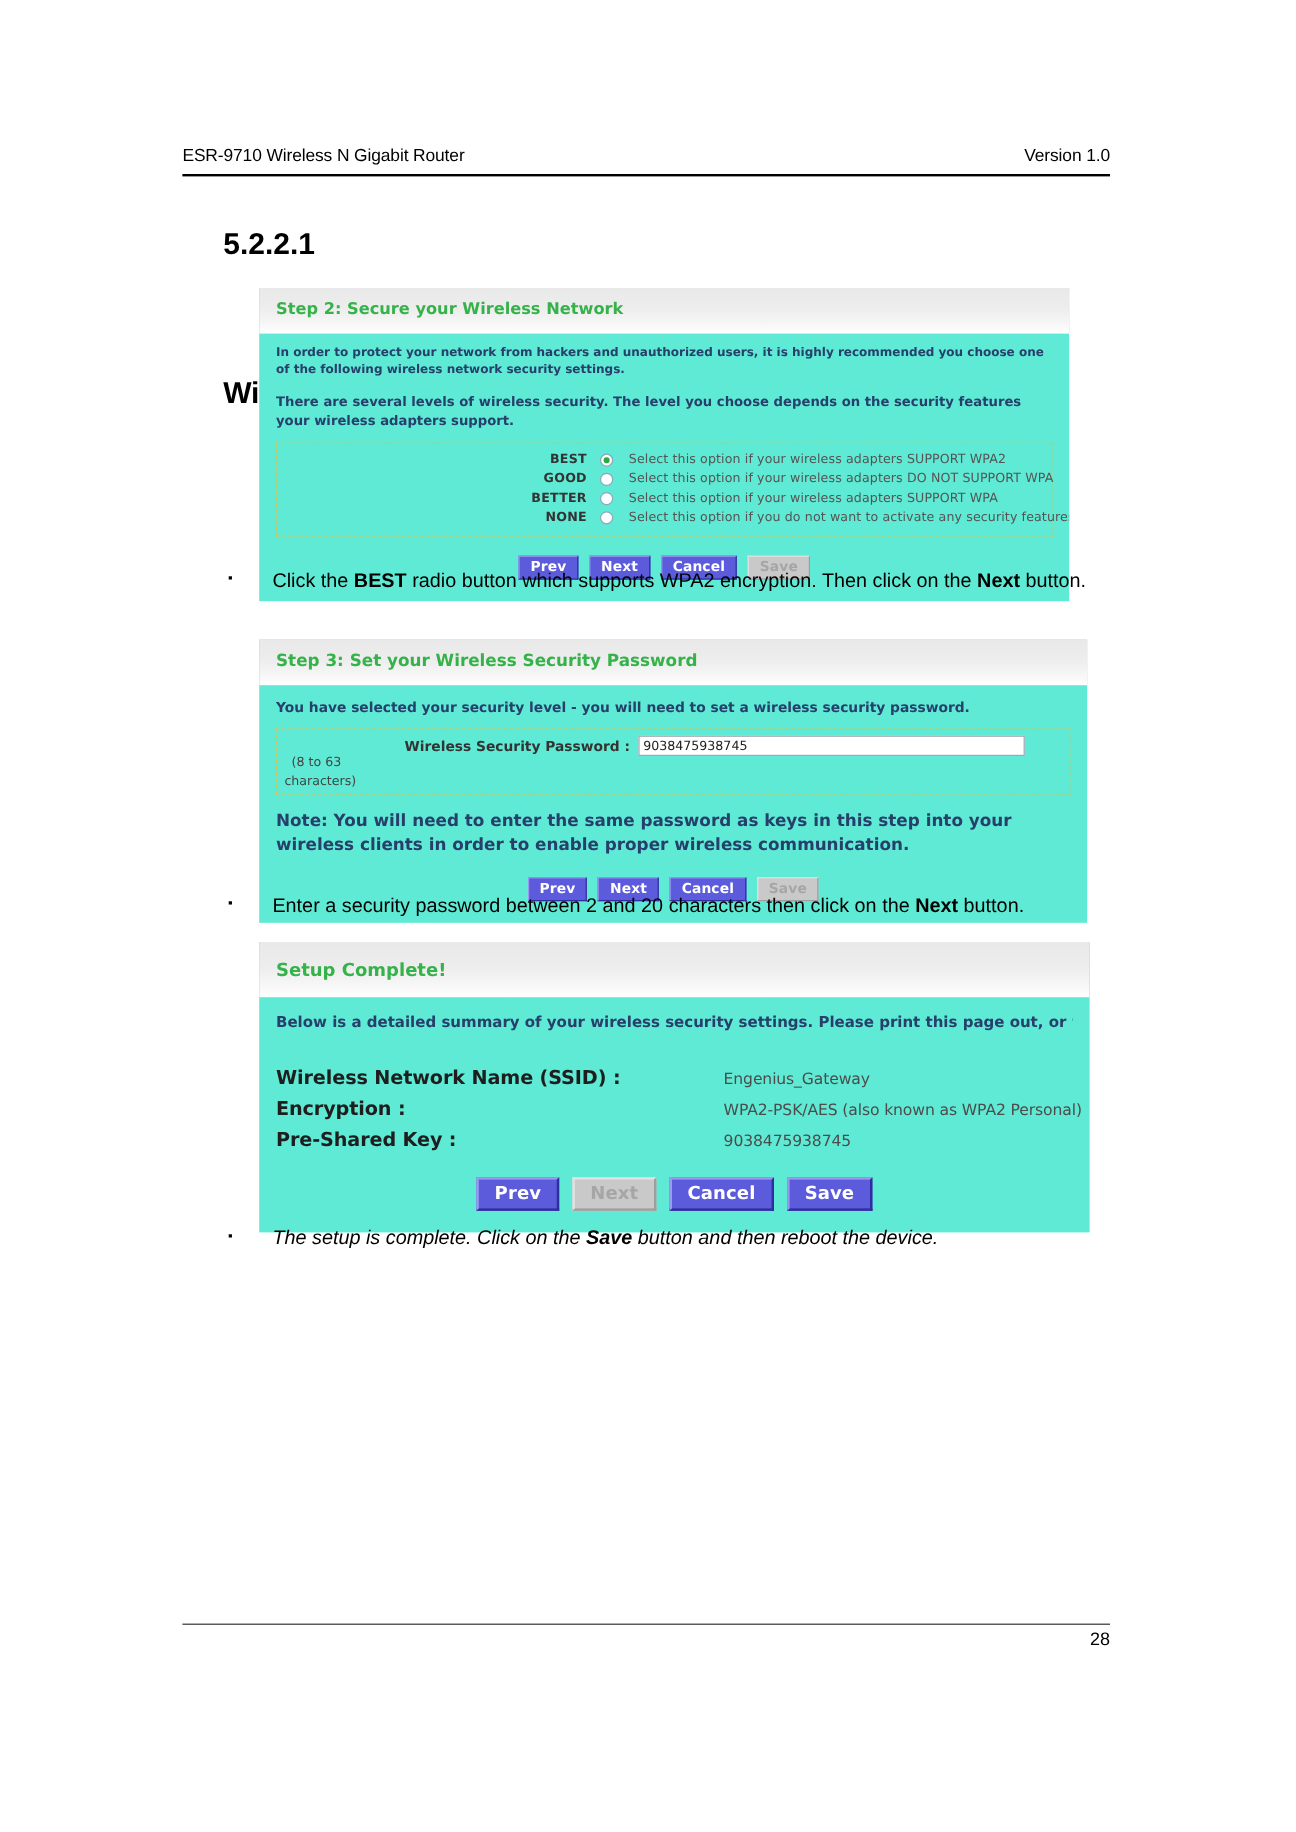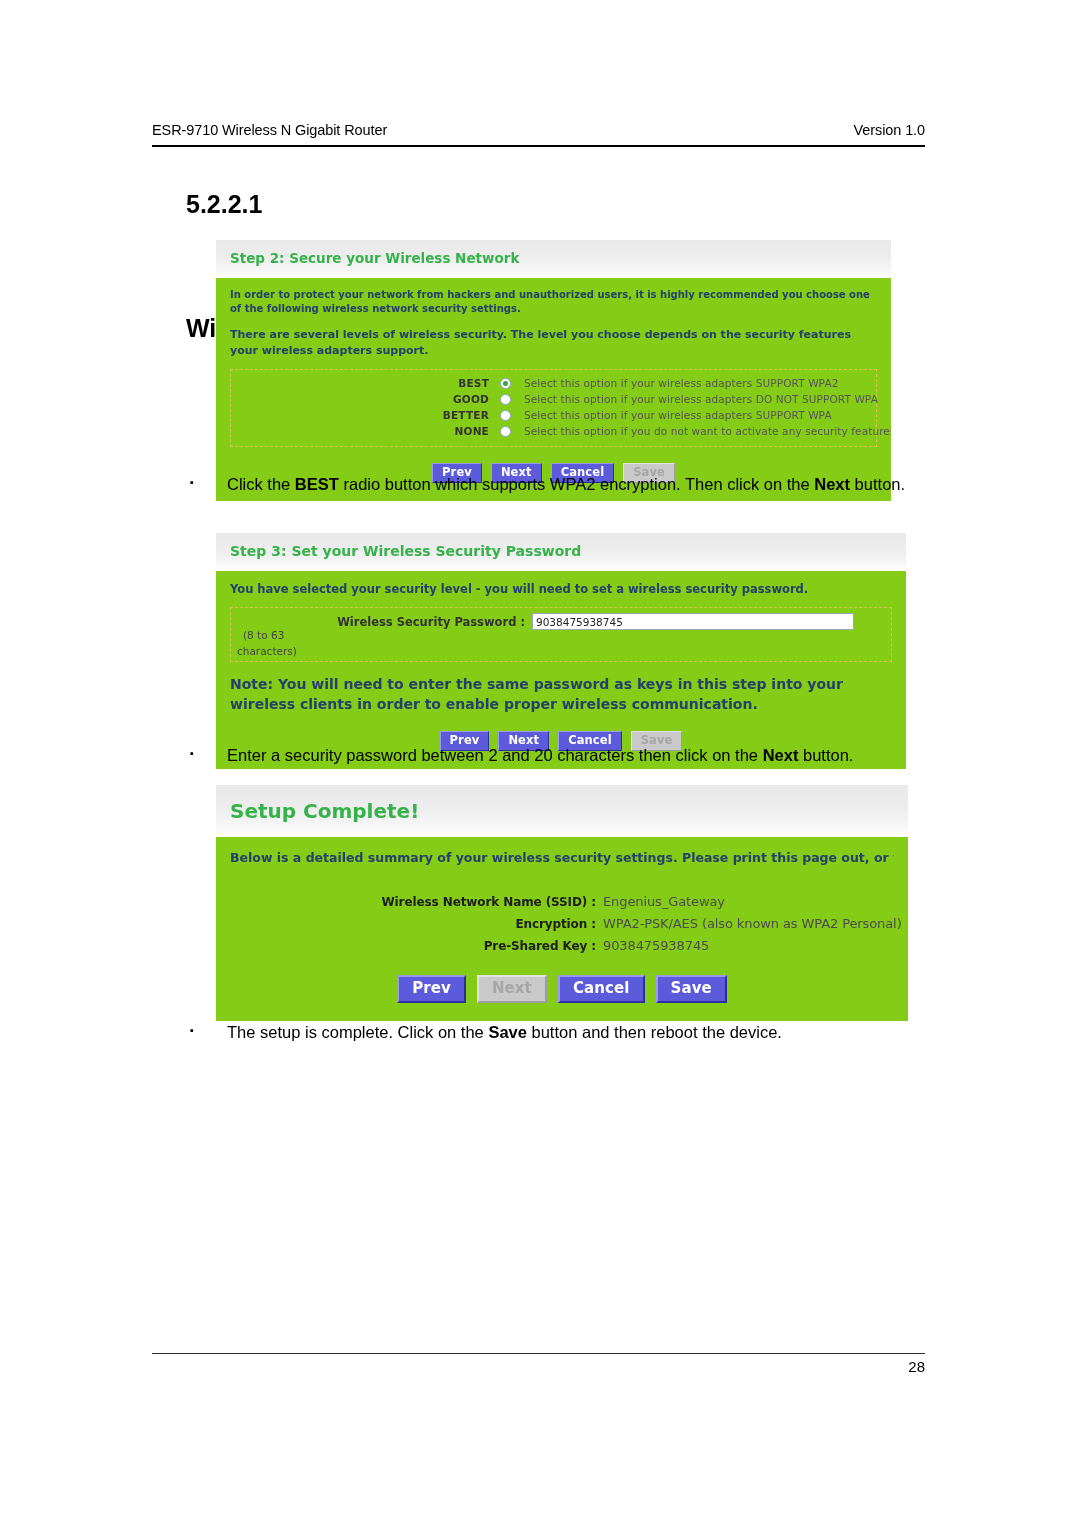--- a/index.html
+++ b/index.html
@@ -62,21 +62,21 @@
   }
   .section-heading .sec-num {
     width: 124px;
     flex: 0 0 124px;
   }
   .section-heading .sec-title { letter-spacing: -0.2px; }
 
   
   .panel {
     position: absolute;
-    background: #84cc16;
+    background: #5eead4;
     overflow: hidden;
     font-family: "DejaVu Sans", sans-serif;
   }
   .panel-head {
     background: linear-gradient(180deg, #e9e9e9 0%, #ededed 45%, #f7f7f7 80%, #ffffff 100%);
     color: #36b24a;
     font-weight: bold;
     padding: 10px 14px 12px 14px;
   }
   .panel-body {
@@ -215,25 +215,24 @@
 
   
   .summary-row {
     display: flex;
     align-items: baseline;
     padding: 3.5px 0;
   }
   .summary-label {
     width: 366px;
     flex: 0 0 366px;
-    text-align: right;
     padding-right: 7px;
     font-weight: bold;
     color: #1e1e1e;
-    font-size: 12px;
+    font-size: 16px;
     letter-spacing: -0.1px;
   }
   .summary-value {
     color: #4c4c4c;
     font-size: 13px;
     white-space: nowrap;
     letter-spacing: -0.1px;
   }
 
   
@@ -364,21 +363,21 @@
   </div>
 
   <div class="bullet" style="left:190px; top:743px; width:738px;">
     <span class="bullet-mark">▪</span>
     <span class="bullet-text" style="text-align:left;">
       <span>Enter a security password between 2 and 20 characters then click on the </span><b>Next</b><span> button.</span>
     </span>
   </div>
 
   <div class="panel" style="left:216px; top:785px; width:692px; font-size:12px;">
-    <div class="panel-head" style="font-size:20px; padding:14px 14px 14px 14px;">Setup Complete!</div>
+    <div class="panel-head" style="font-size:15px; padding:14px 14px 14px 14px;">Setup Complete!</div>
     <div class="panel-body" style="padding-top:12px;">
       <div class="panel-text" style="font-size:12.5px; white-space:nowrap; overflow:hidden;">Below is a detailed summary of your wireless security settings. Please print this page out, or write the inform can configure the correct settings on your wireless client adapters.</div>
 
       <div style="margin-top:24px;">
         <div class="summary-row">
           <span class="summary-label">Wireless Network Name (SSID) :</span>
           <span class="summary-value">Engenius_Gateway</span>
         </div>
         <div class="summary-row">
           <span class="summary-label">Encryption :</span>
@@ -394,21 +393,21 @@
         <button class="ui-btn">Prev</button>
         <button class="ui-btn disabled">Next</button>
         <button class="ui-btn">Cancel</button>
         <button class="ui-btn">Save</button>
       </div>
     </div>
   </div>
 
   <div class="bullet" style="left:190px; top:1020px; width:738px;">
     <span class="bullet-mark">▪</span>
-    <span class="bullet-text" style="text-align:left;">
+    <span class="bullet-text" style="text-align:left;font-style:italic;">
       <span>The setup is complete. Click on the </span><b>Save</b><span> button and then reboot the device.</span>
     </span>
   </div>
 
   <div class="footer-rule"></div>
   <div class="page-number">28</div>
 
 </div>
 
 </body></html>

